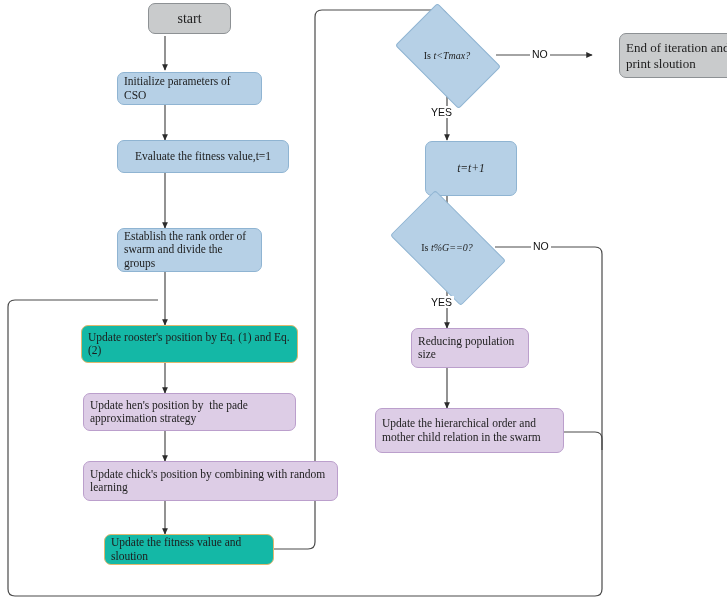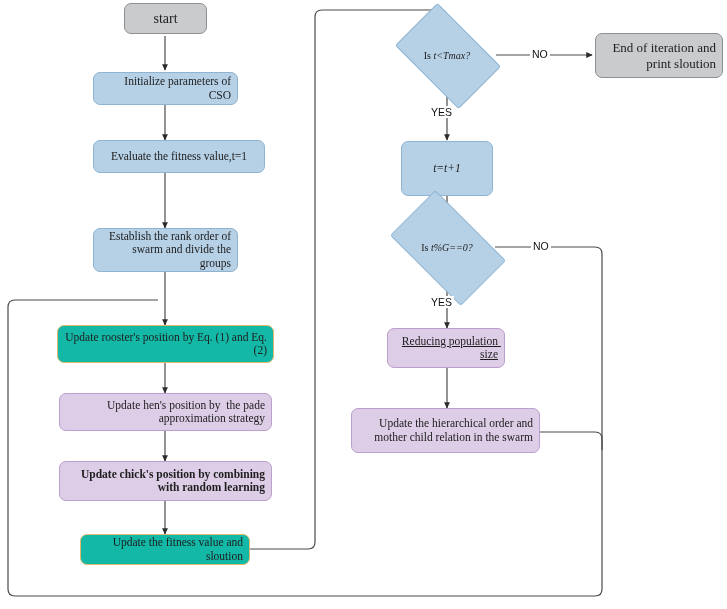--- a/index.html
+++ b/index.html
@@ -9,28 +9,29 @@
     overflow:hidden;
     position:relative;
   }
   #canvas{position:absolute;left:0;top:0;width:727px;height:609px;}
   svg.edges{position:absolute;left:0;top:0;width:727px;height:609px;pointer-events:none;}
 
   .node{
     position:absolute;
     box-sizing:border-box;
     display:flex;align-items:center;justify-content:center;
-    text-align:right;
+    text-align:left;
     border-radius:7px;
     border:1px solid #9aa0a6;
     font-size:11.5px;
     line-height:13.5px;
     color:#1d1d1d;
     padding:2px 6px;
     white-space:pre-wrap;
+    margin-left:24px;
   }
   .n-gray{background:#c9cbcc;border-color:#8d9194;}
   .n-blue{background:#b6d0e6;border-color:#8fb4d2;}
   .n-orange{background:#14b8a6;border-color:#e0b86f;}
   .n-purple{background:#ddcde6;border-color:#bb9fcc;}
 
   .diamond{
     position:absolute;
     display:flex;align-items:center;justify-content:center;
   }
@@ -116,21 +117,21 @@
   </div>
 
   <div class="node n-orange" style="left:57px;top:325px;width:217px;height:38px;">
     <span>Update rooster's position by Eq. (1) and Eq.(2)</span>
   </div>
 
   <div class="node n-purple" style="left:59px;top:393px;width:213px;height:38px;">
     <span>Update hen's position by  the pade approximation strategy</span>
   </div>
 
-  <div class="node n-purple" style="left:59px;top:461px;width:213px;height:40px;font-weight:bold;">
+  <div class="node n-purple" style="left:59px;top:461px;width:255px;height:40px;">
     <span>Update chick's position by combining with random learning</span>
   </div>
 
   <div class="node n-orange" style="left:80px;top:534px;width:170px;height:31px;">
     <span>Update the fitness value and sloution</span>
   </div>
 
   <div class="diamond" style="left:403px;top:26px;width:88px;height:58px;">
     <div class="dshape"></div>
     <div class="dlabel">
@@ -146,21 +147,21 @@
     <span class="ital">t=t+1</span>
   </div>
 
   <div class="diamond" style="left:398px;top:216px;width:98px;height:62px;">
     <div class="dshape"></div>
     <div class="dlabel">
       <span>Is </span><span class="ital">t%G==0?</span>
     </div>
   </div>
 
-  <div class="node n-purple" style="left:387px;top:328px;width:118px;height:40px;text-decoration:underline;">
+  <div class="node n-purple" style="left:387px;top:328px;width:118px;height:40px;">
     <span>Reducing population size</span>
   </div>
 
   <div class="node n-purple" style="left:351px;top:408px;width:189px;height:45px;">
     <span>Update the hierarchical order and mother child relation in the swarm</span>
   </div>
 
   <div class="edge-label" style="left:530px;top:48px;">NO</div>
 
   <div class="edge-label" style="left:429px;top:106px;">YES</div>

